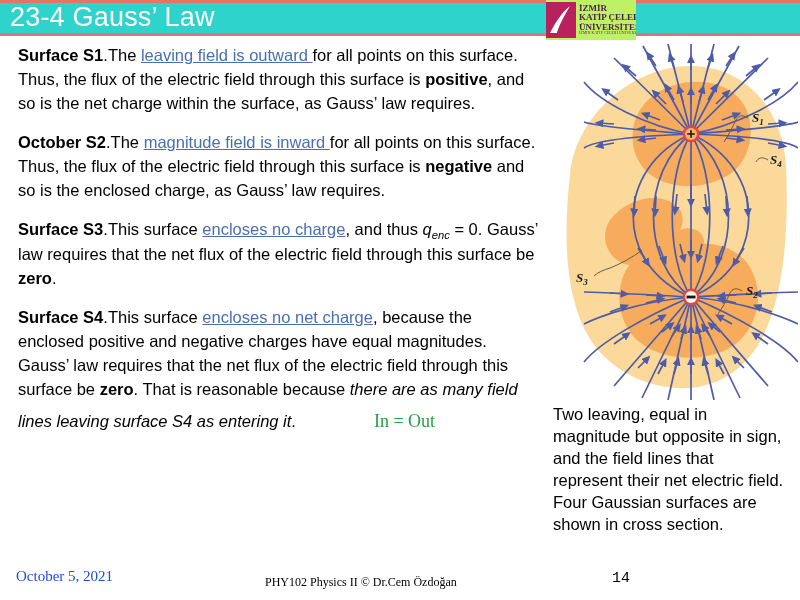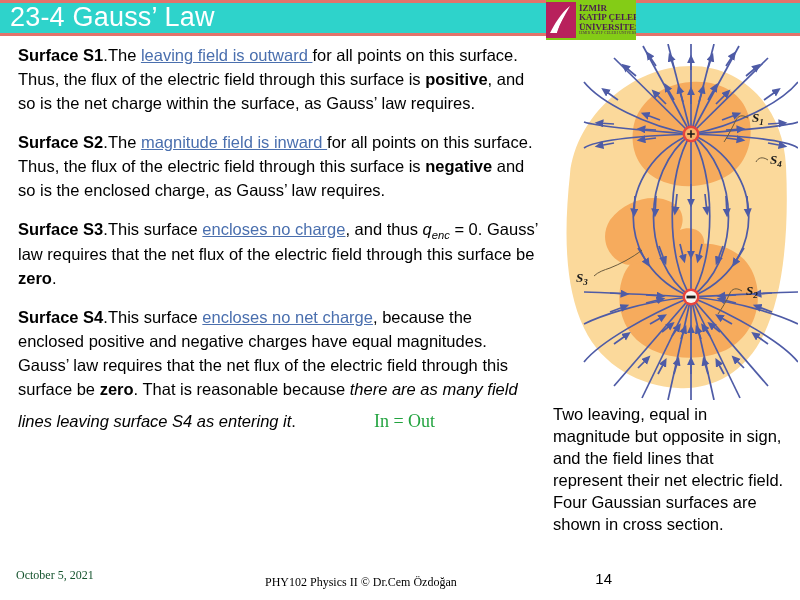--- a/index.html
+++ b/index.html
@@ -19,21 +19,21 @@
     box-sizing:border-box;
   }
   .header-title{
     position:absolute;left:10px;top:2px;
     font-size:27px;color:#ffffff;
     font-family:"Liberation Sans", sans-serif;
     letter-spacing:.2px;white-space:nowrap;
   }
   .logo-box{
     position:absolute;right:0;top:0;width:90px;height:40px;
-    background:#84cc16;display:flex;align-items:center;
+    background:#bef264;display:flex;align-items:center;
     overflow:hidden;
   }
   .logo-mark{
     width:30px;height:36px;background:#b8215c;position:relative;flex:0 0 auto;
   }
   .logo-mark svg{position:absolute;left:0;top:0;}
   .logo-text{
     margin-left:3px;color:#4a1f4f;font-family:"Liberation Serif", serif;
     line-height:1.05;font-size:9px;font-weight:bold;
   }
@@ -65,29 +65,29 @@
 
   
   .caption{
     position:absolute;left:553px;top:404px;width:232px;
     font-size:16.5px;line-height:1.33;color:#000;
   }
 
   
   .footer-date{
     position:absolute;left:16px;top:568px;
-    font-family:"Liberation Serif", serif;font-size:12px;color:#14532d;
+    font-family:"Liberation Serif", serif;font-size:15px;color:#1d4ed8;
   }
   .footer-center{
     position:absolute;left:265px;top:575px;
     font-family:"Liberation Serif", serif;font-size:12px;color:#000;
   }
   .footer-page{
-    position:absolute;right:24px;top:570px;
-    font-family:Liberation Sans, sans-serif;font-size:15px;color:#000;
+    position:absolute;right:6px;top:570px;
+    font-family:Liberation Mono, monospace;font-size:15px;color:#000;
   }
 </style>
 </head>
 <body>
 
 <div class="slide">
 
   <div class="header-bar"></div>
   <div class="header-title">23-4  Gauss’ Law</div>
 
@@ -104,21 +104,21 @@
       <div>KATİP ÇELEBİ</div>
       <div>ÜNİVERSİTESİ</div>
       <div class="logo-sub">IZMIR KATIP CELEBI UNIVERSITY</div>
     </div>
   </div>
 
   <div class="content">
 
     <p class="para"><b>Surface S1</b><span>.The </span><span class="lnk">leaving field is outward </span><span>for all points on this surface. Thus, the flux of the electric field through this surface is </span><b>positive</b><span>, and so is the net charge within the surface, as Gauss’ law requires.</span></p>
 
-    <p class="para"><b>Surface S2</b><span>.The </span><span class="lnk">magnitude field is inward </span><span>for all points on this surface. Thus, the flux of the electric field through this surface is </span><b>negative</b><span> and so is the enclosed charge, as Gauss’ law requires.</span></p>
+    <p class="para"><b>October S2</b><span>.The </span><span class="lnk">magnitude field is inward </span><span>for all points on this surface. Thus, the flux of the electric field through this surface is </span><b>negative</b><span> and so is the enclosed charge, as Gauss’ law requires.</span></p>
 
     <p class="para"><b>Surface S3</b><span>.This surface </span><span class="lnk">encloses no charge</span><span>, and thus </span><span class="qenc"><span>q</span><sub>enc</sub></span><span> = 0. Gauss’ law requires that the net flux of the electric field through this surface be </span><b>zero</b><span>.</span></p>
 
     <p class="para"><b>Surface S4</b><span>.This surface </span><span class="lnk">encloses no net charge</span><span>, because the enclosed positive and negative charges have equal magnitudes. Gauss’ law requires that the net flux of the electric field through this surface be </span><b>zero</b><span>. That is reasonable because </span><span class="ital">there are as many field lines leaving surface S4 as entering it</span><span>.</span><span class="inout">In = Out</span></p>
 
   </div>
 
   <div class="figure">
     <svg width="262" height="356" viewBox="0 0 262 356" aria-hidden="true">
       <defs>

